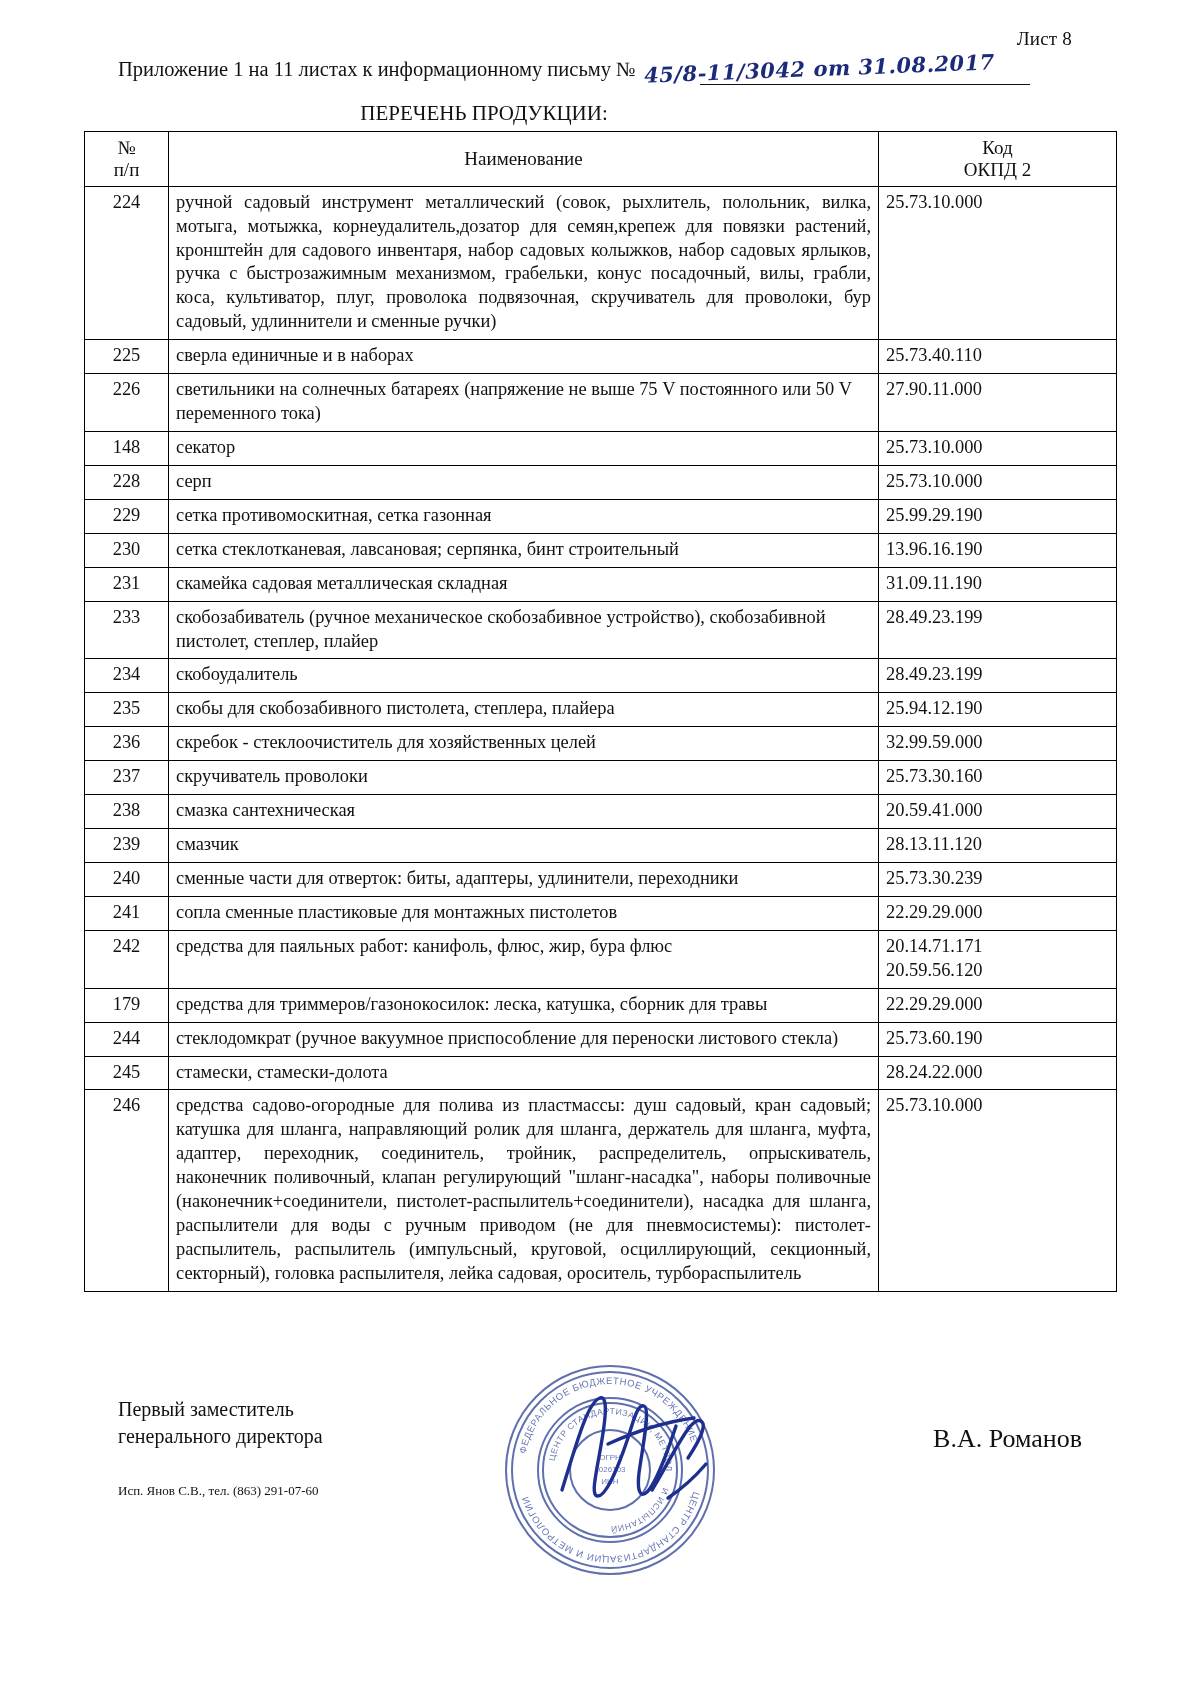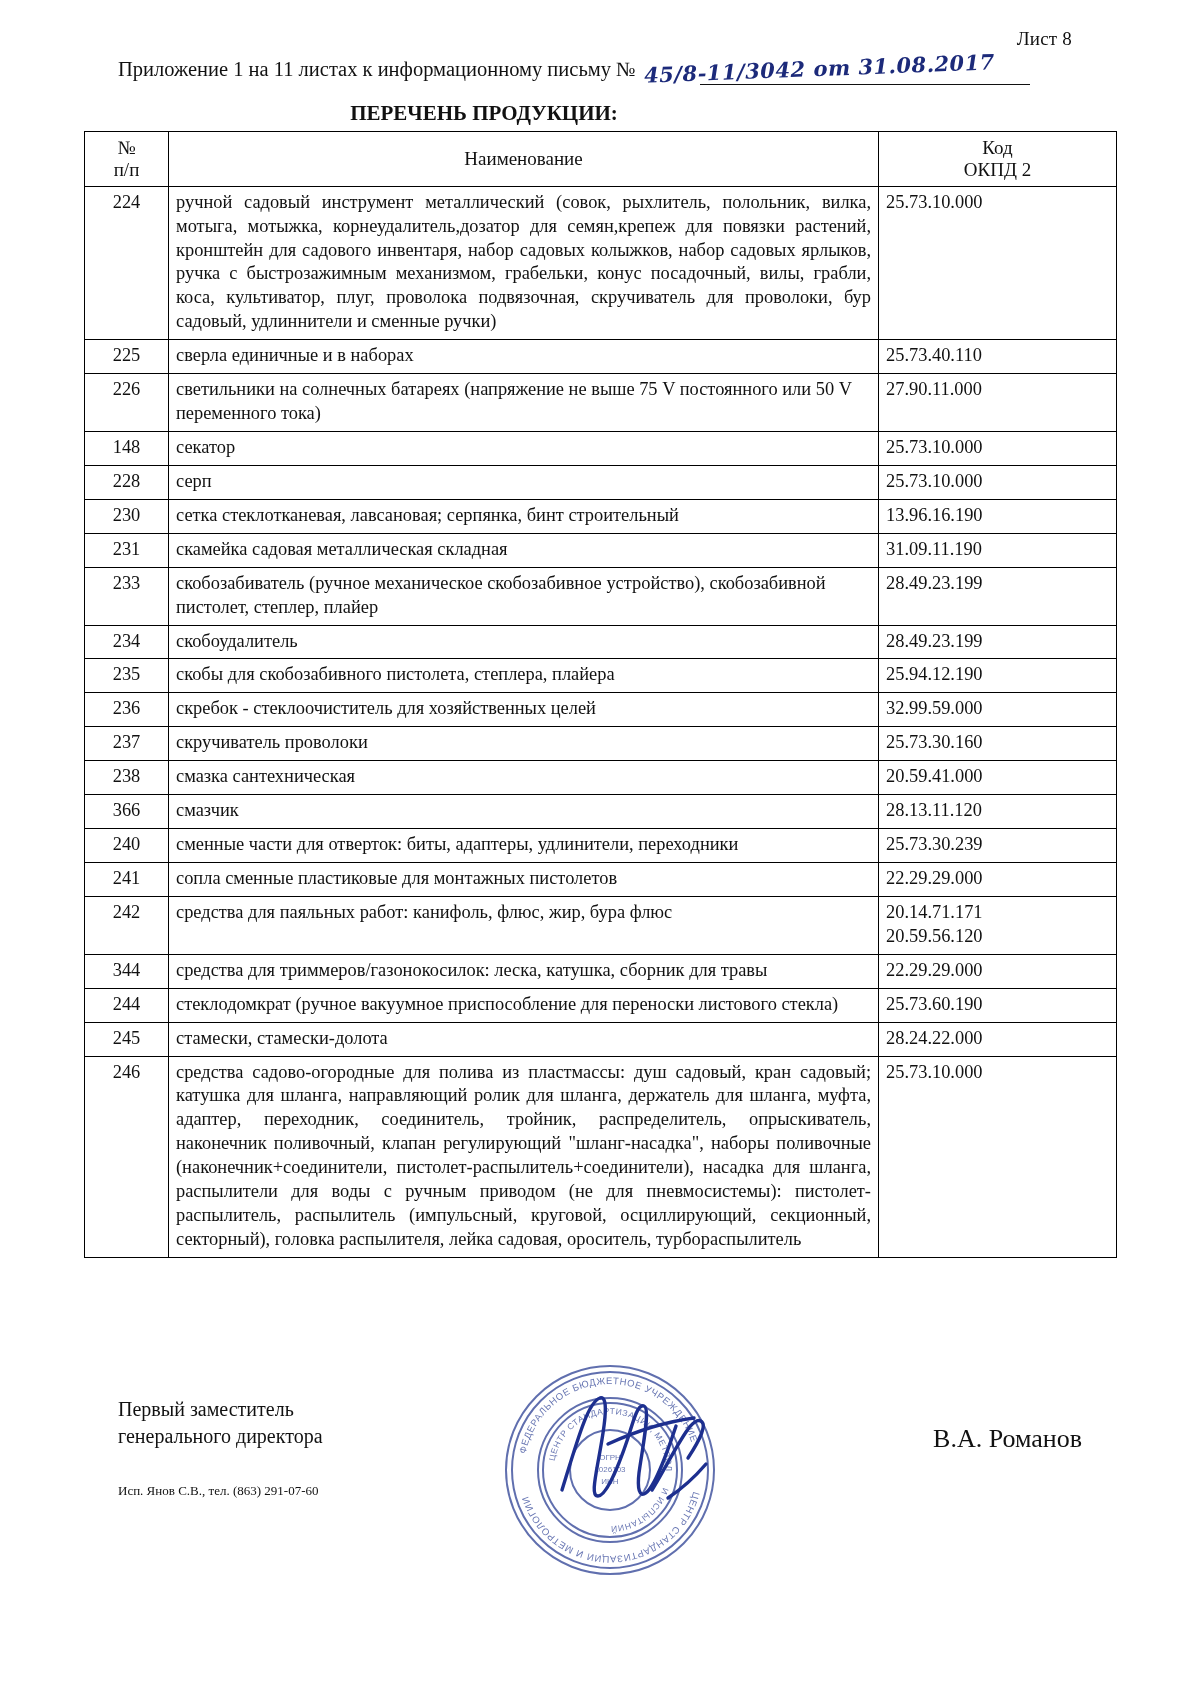--- a/index.html
+++ b/index.html
@@ -57,21 +57,20 @@
     width: 330px;
     border-bottom: 1px solid #111;
   }
   .doc-title {
     position: absolute;
     top: 101px;
     left: 0;
     width: 968px;
     text-align: center;
     font-size: 21px;
-    font-weight: bold;
   }
 
   
   table.products {
     position: absolute;
     top: 131px;
     left: 84px;
     width: 1032px;
     border-collapse: collapse;
     table-layout: fixed;
@@ -207,20 +206,25 @@
         <td class="num">148</td>
         <td class="name nojust">секатор</td>
         <td class="code">25.73.10.000</td>
       </tr>
       <tr>
         <td class="num">228</td>
         <td class="name nojust">серп</td>
         <td class="code">25.73.10.000</td>
       </tr>
       <tr>
+        <td class="num">229</td>
+        <td class="name nojust">сетка противомоскитная, сетка газонная</td>
+        <td class="code">25.99.29.190</td>
+      </tr>
+      <tr>
         <td class="num">230</td>
         <td class="name nojust">сетка стеклотканевая, лавсановая; серпянка, бинт строительный</td>
         <td class="code">13.96.16.190</td>
       </tr>
       <tr>
         <td class="num">231</td>
         <td class="name nojust">скамейка садовая металлическая складная</td>
         <td class="code">31.09.11.190</td>
       </tr>
       <tr>
@@ -247,42 +251,42 @@
         <td class="num">237</td>
         <td class="name nojust">скручиватель проволоки</td>
         <td class="code">25.73.30.160</td>
       </tr>
       <tr>
         <td class="num">238</td>
         <td class="name nojust">смазка сантехническая</td>
         <td class="code">20.59.41.000</td>
       </tr>
       <tr>
-        <td class="num">366</td>
+        <td class="num">239</td>
         <td class="name nojust">смазчик</td>
         <td class="code">28.13.11.120</td>
       </tr>
       <tr>
         <td class="num">240</td>
         <td class="name nojust">сменные части для отверток: биты, адаптеры, удлинители, переходники</td>
         <td class="code">25.73.30.239</td>
       </tr>
       <tr>
         <td class="num">241</td>
         <td class="name nojust">сопла сменные пластиковые для монтажных пистолетов</td>
         <td class="code">22.29.29.000</td>
       </tr>
       <tr>
         <td class="num">242</td>
         <td class="name nojust">средства для паяльных работ: канифоль, флюс, жир, бура флюс</td>
         <td class="code">20.14.71.171
 20.59.56.120</td>
       </tr>
       <tr>
-        <td class="num">344</td>
+        <td class="num">179</td>
         <td class="name nojust">средства для триммеров/газонокосилок: леска, катушка, сборник для травы</td>
         <td class="code">22.29.29.000</td>
       </tr>
       <tr>
         <td class="num">244</td>
         <td class="name">стеклодомкрат (ручное вакуумное приспособление для переноски листового стекла)</td>
         <td class="code">25.73.60.190</td>
       </tr>
       <tr>
         <td class="num">245</td>

